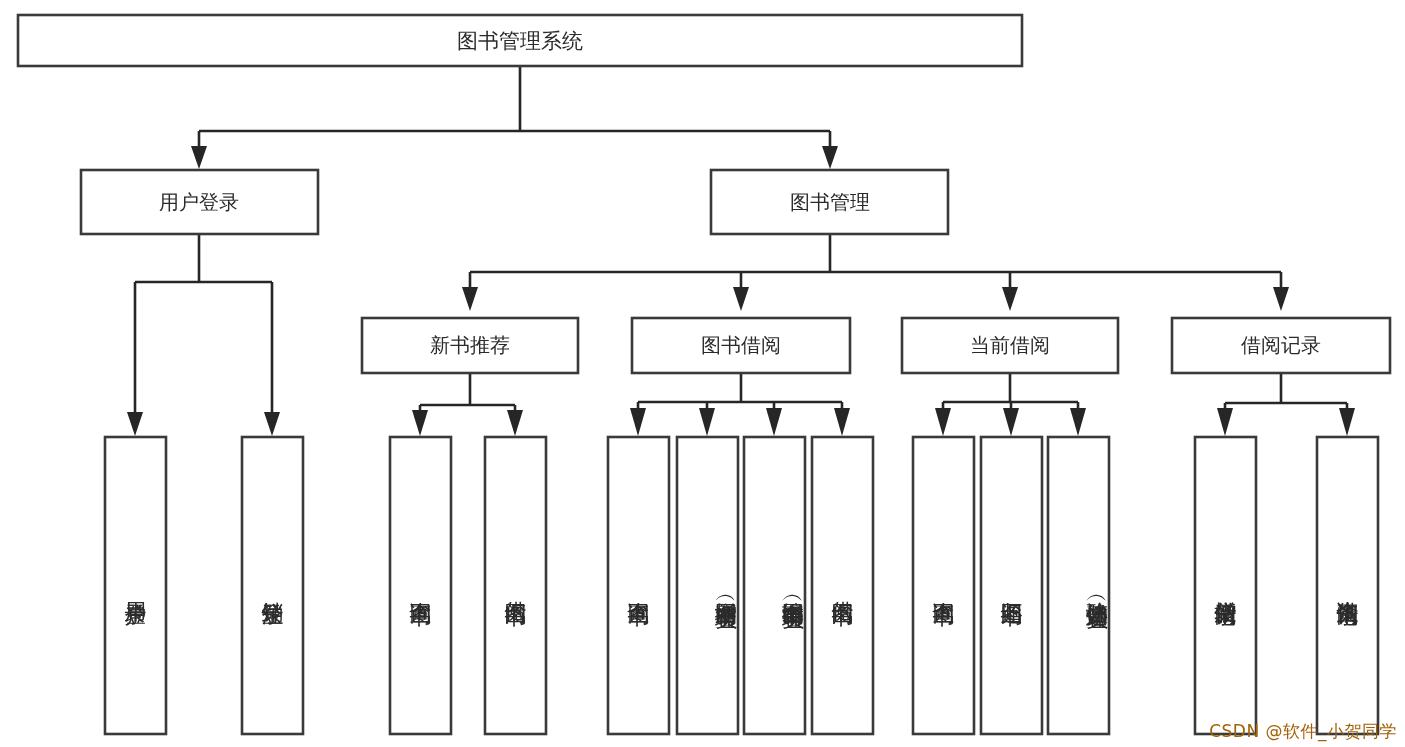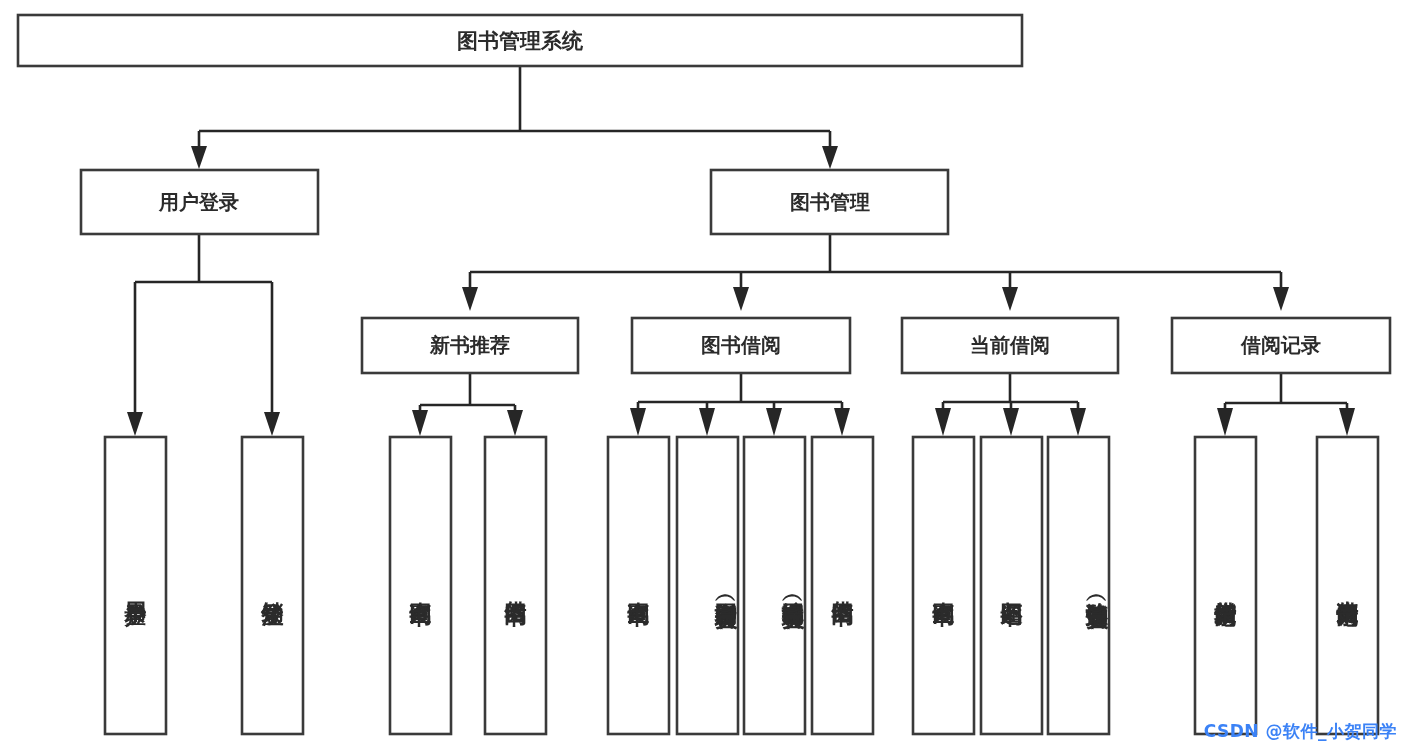--- a/index.html
+++ b/index.html
@@ -11,21 +11,20 @@
     width: 1405px;
     height: 747px;
     font-family: "DejaVu Sans", "Liberation Sans", sans-serif;
     overflow: hidden;
   }
   #diagram-root {
     position: relative;
     width: 1405px;
     height: 747px;
     background: #ffffff;
-    font-weight: bold;
   }
   svg.flow {
     position: absolute;
     left: 0;
     top: 0;
     width: 1405px;
     height: 747px;
   }
   .box-rect {
     fill: #ffffff;
@@ -68,21 +67,21 @@
     text-align: center;
     white-space: pre;
     pointer-events: none;
   }
   .watermark {
     position: absolute;
     right: 8px;
     bottom: 4px;
     font-family: "DejaVu Sans", "Liberation Sans", sans-serif;
     font-size: 17px;
-    color: #3b82f6;
+    color: #a16207;
     letter-spacing: 0.5px;
     white-space: nowrap;
     text-align: center;
   }
 </style>
 </head>
 <body>
 
 <div id="diagram-root">
 

